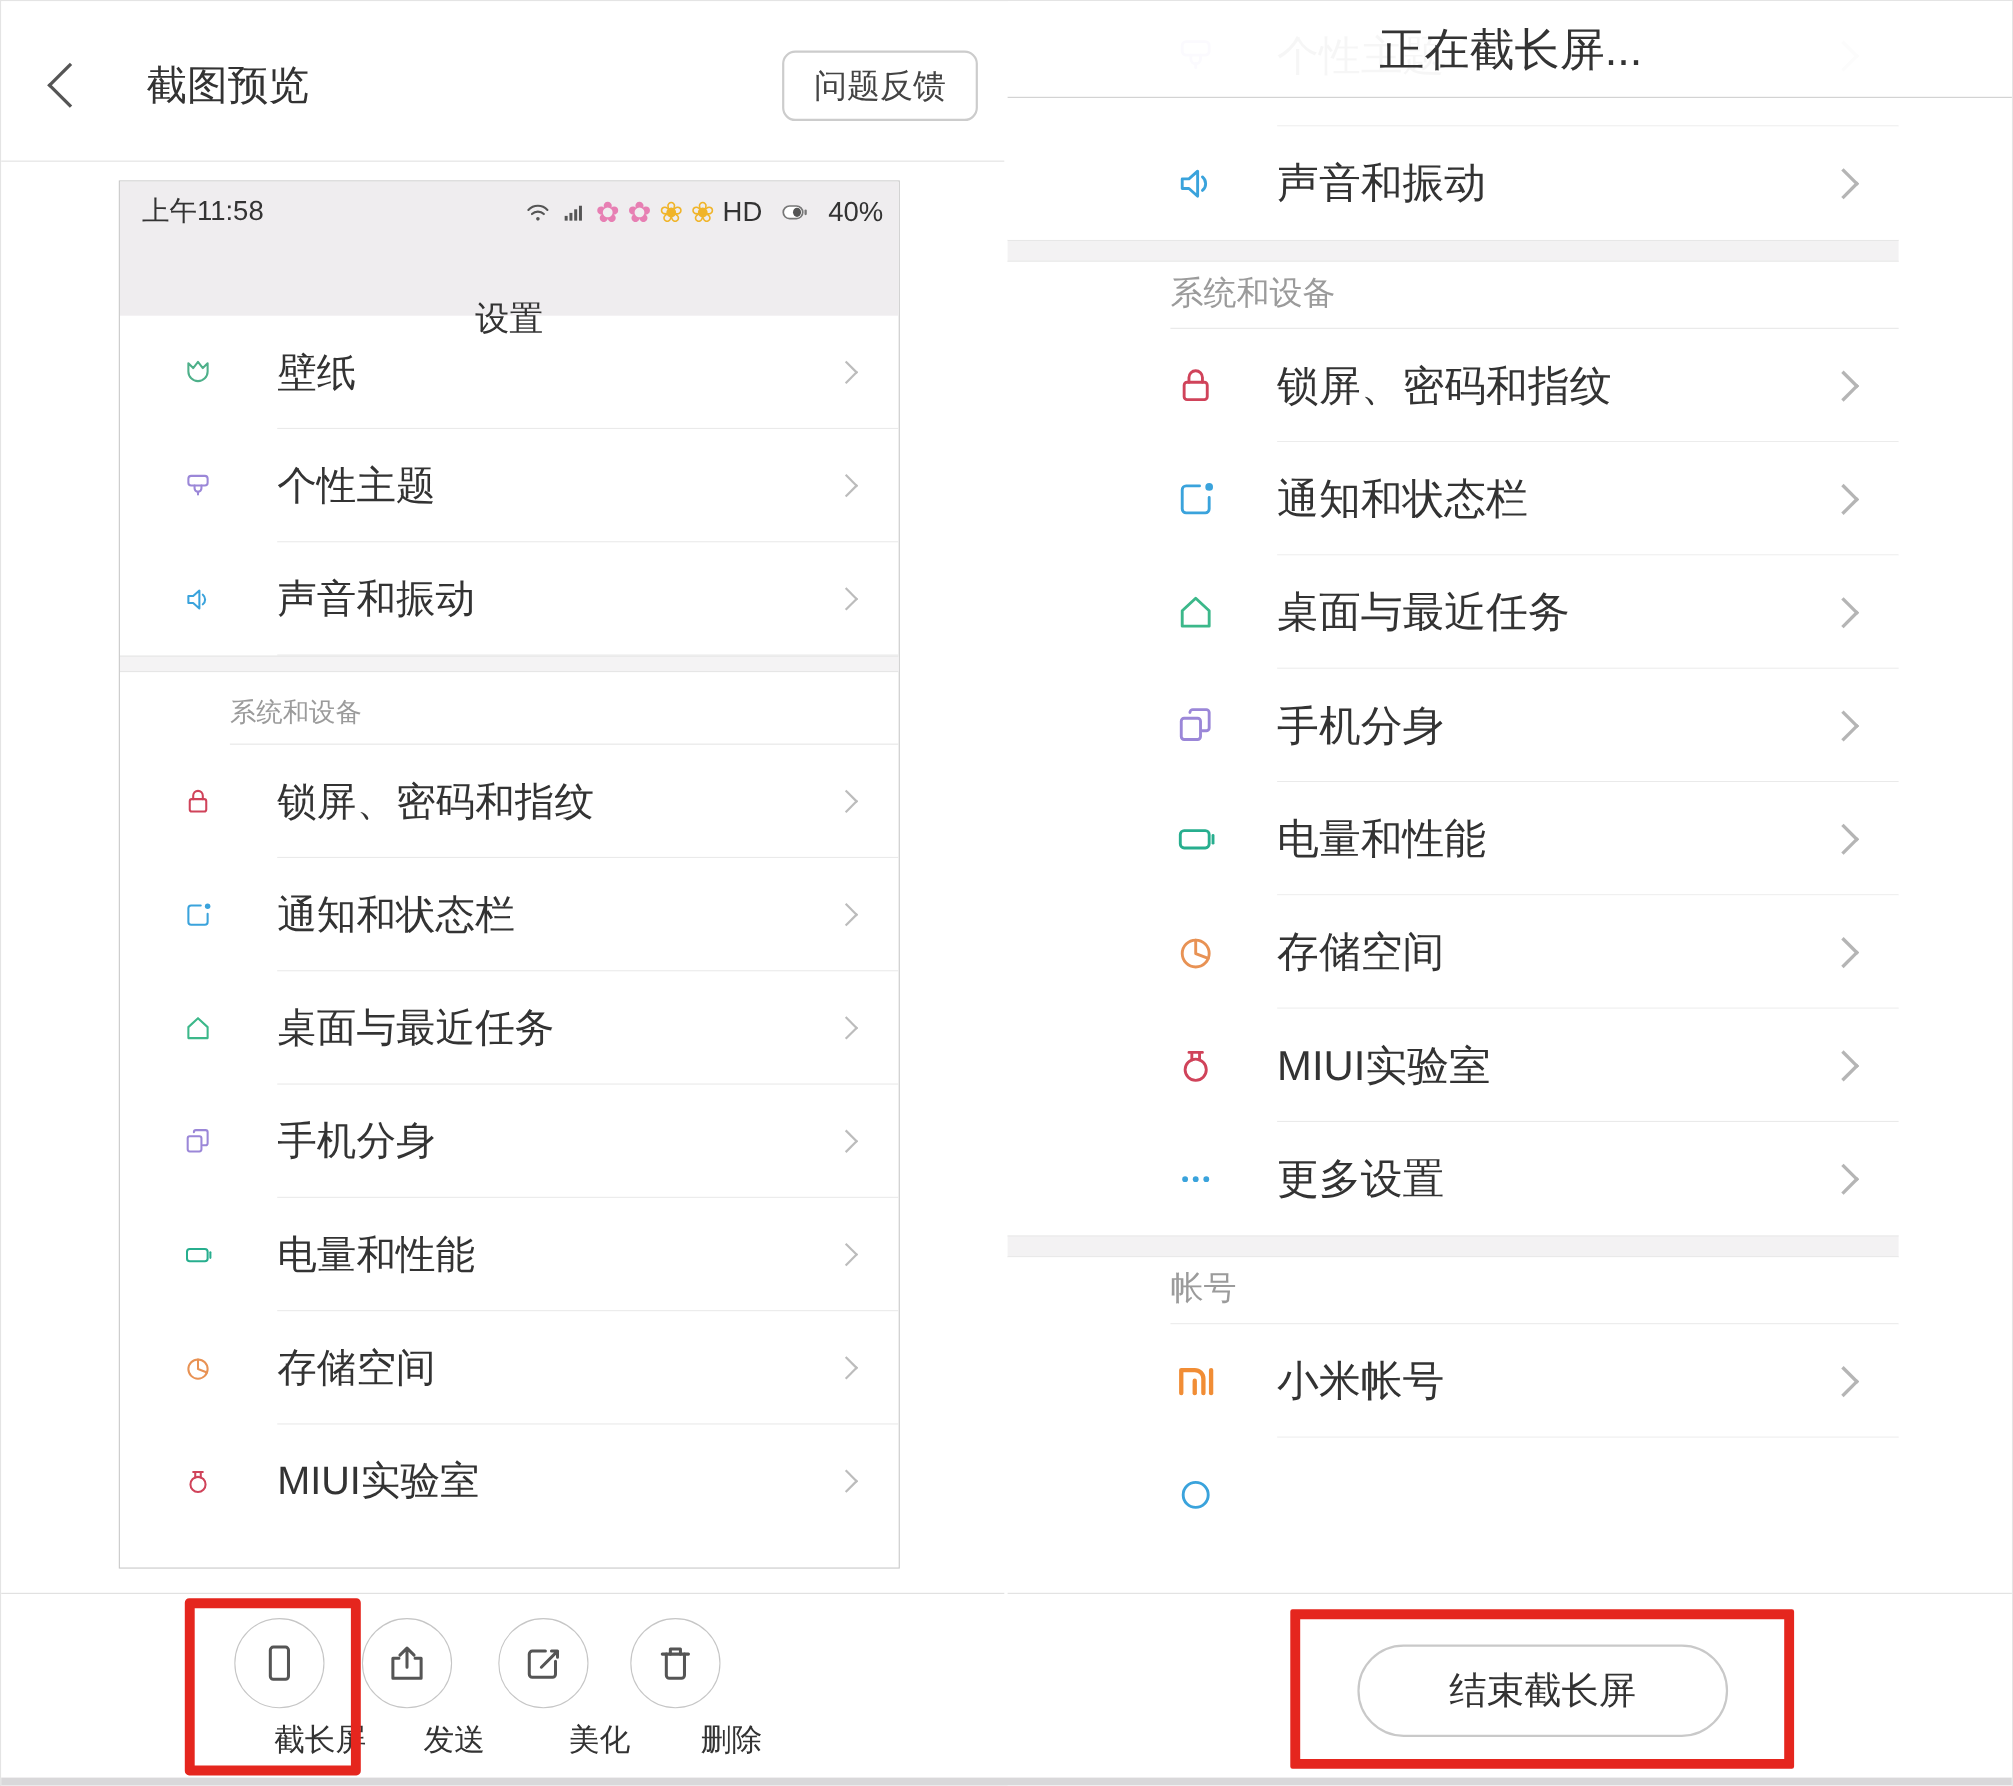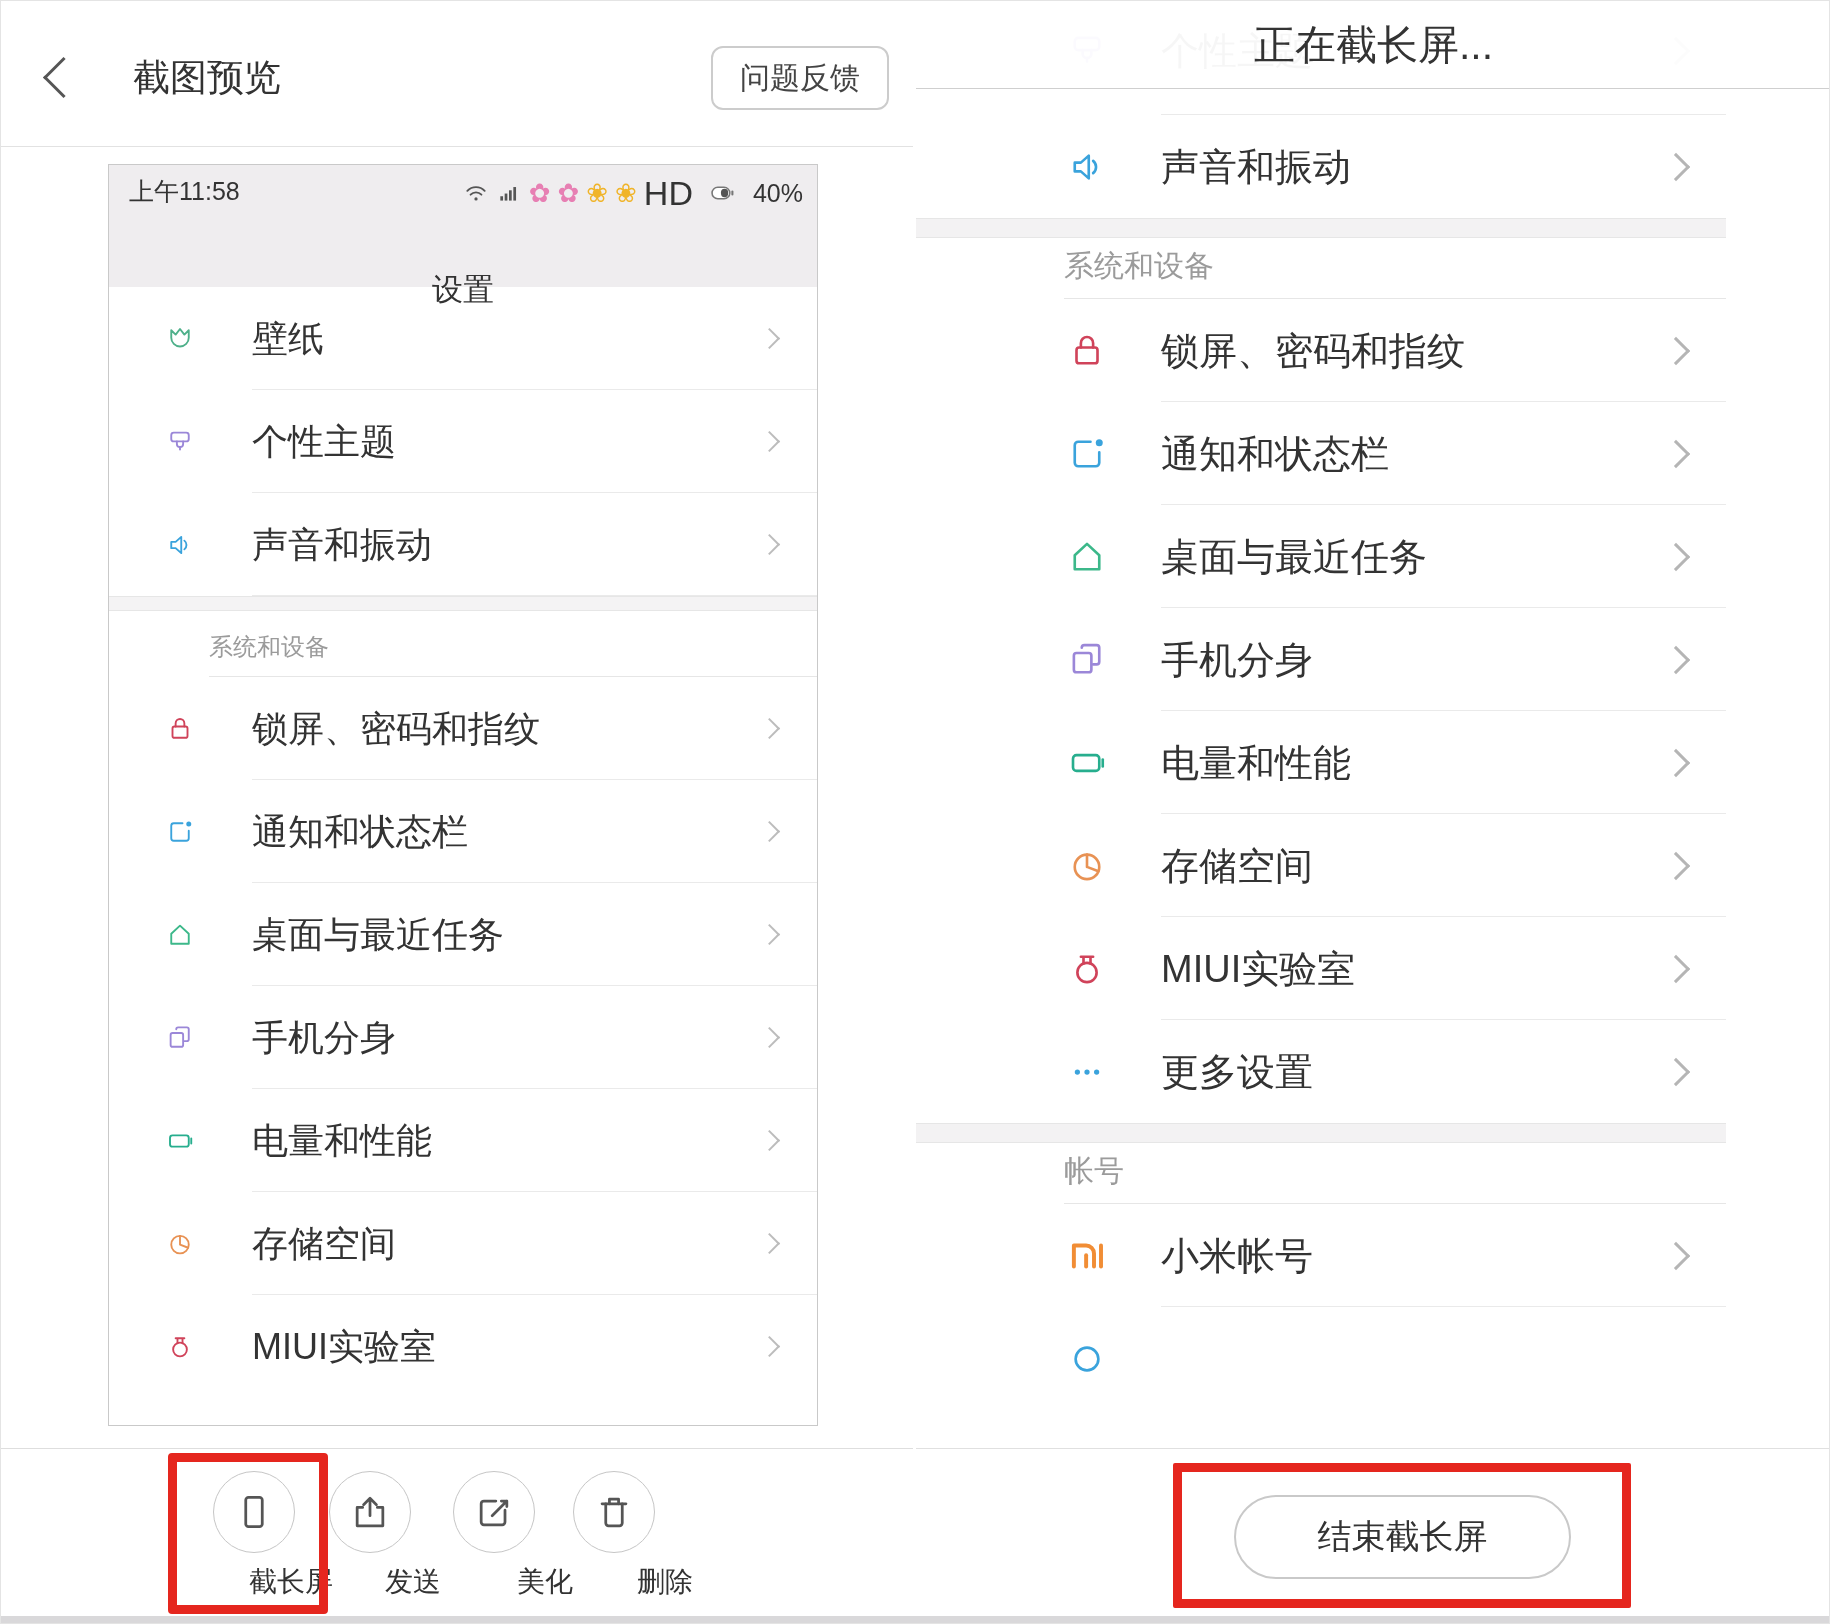--- a/index.html
+++ b/index.html
@@ -13,21 +13,21 @@
   .feedback-btn{position:absolute;left:710px;top:45px;width:178px;height:64px;box-sizing:border-box;
     border:2px solid #ccc;border-radius:12px;background:#fff;font-size:30px;color:#444;
     display:flex;align-items:center;justify-content:center;}
   
   .thumb{position:absolute;left:107px;top:163px;width:710px;height:1262px;box-sizing:border-box;
     border:1px solid #c9c9c9;background:#fff;overflow:hidden;}
   .thumb-statusarea{height:122px;background:#efedef;position:relative;text-decoration:underline;}
   .status-time{position:absolute;left:20px;top:10px;font-size:25px;color:#333;}
   .status-cluster{position:absolute;right:14px;top:6px;height:44px;display:flex;align-items:center;gap:7px;}
   .status-flower{font-size:26px;line-height:26px;}
-  .status-hd{font-size:34px;color:#333;}
+  .status-hd{font-size:25px;color:#333;}
   .status-pct{font-size:25px;color:#333;}
   .thumb-settings-title{position:absolute;left:0;right:0;top:62px;text-align:center;font-size:31px;color:#333;margin-top:42px;}
   .t-band{height:15px;background:#f4f3f4;border-top:1px solid #e6e6e6;border-bottom:1px solid #e6e6e6;box-sizing:border-box;}
   .t-label{height:66px;position:relative;}
   .t-label span{position:absolute;left:100px;bottom:14px;font-size:24px;color:#9b9b9b;}
   .t-label::after{content:"";position:absolute;left:100px;right:0;bottom:0;height:1px;background:#e6e6e6;}
   .t-row{height:103px;position:relative;}
   .t-row::after{content:"";position:absolute;left:143px;right:0;bottom:0;height:1px;background:#eaeaea;}
   .t-row.last::after{display:none;}
   .t-row .ticon{position:absolute;left:56px;top:50%;transform:translateY(-50%);width:30px;height:30px;}

